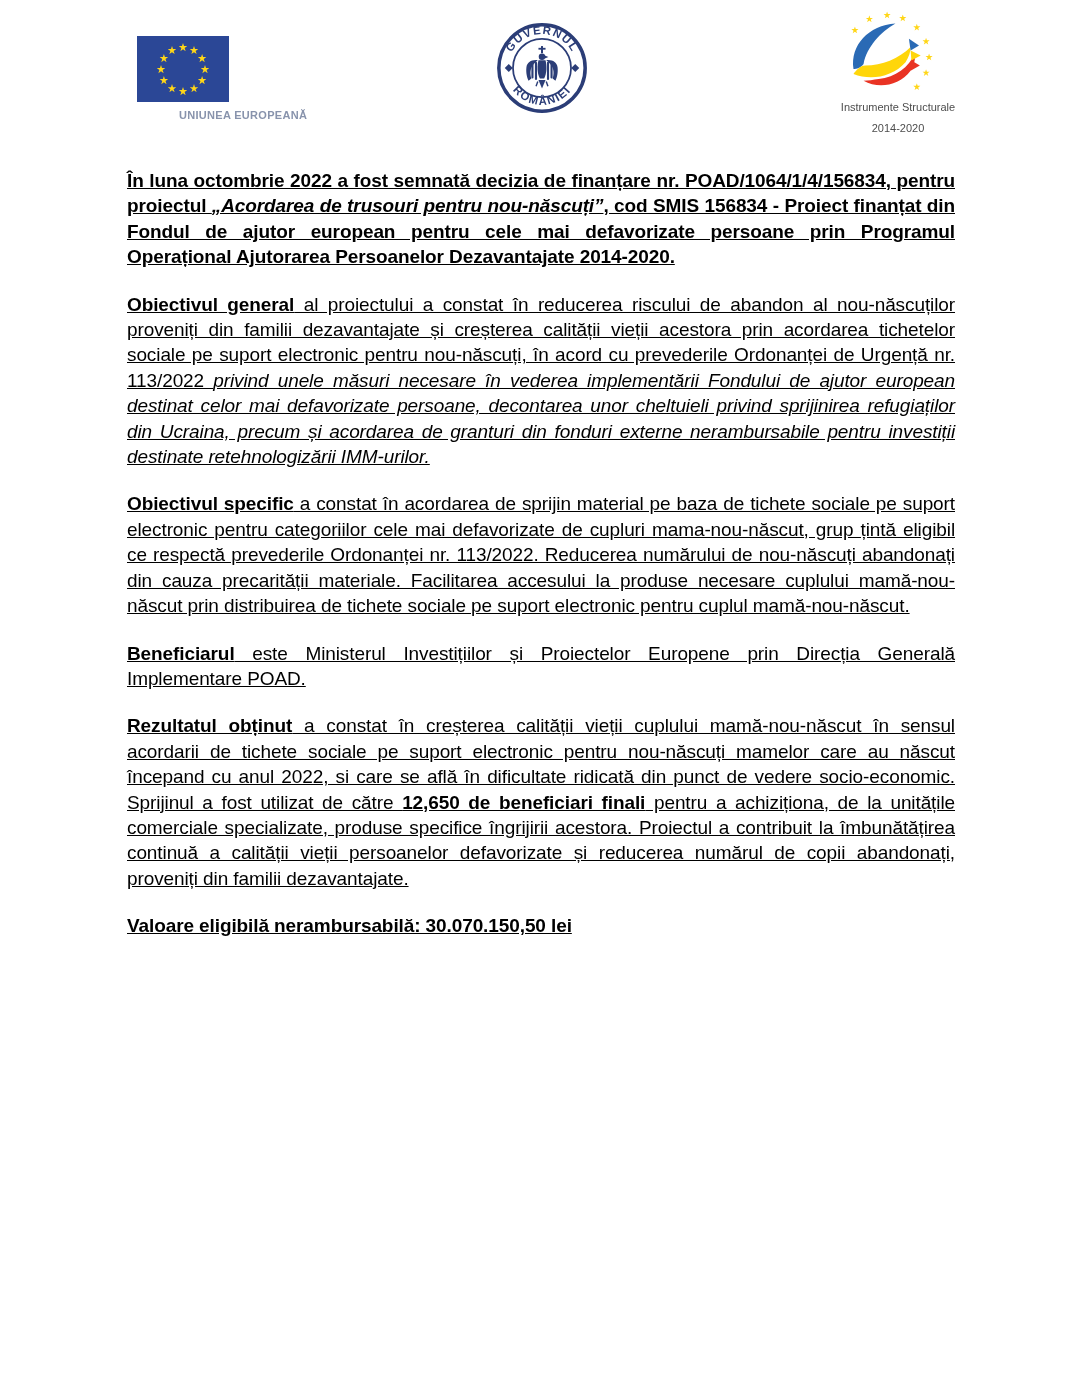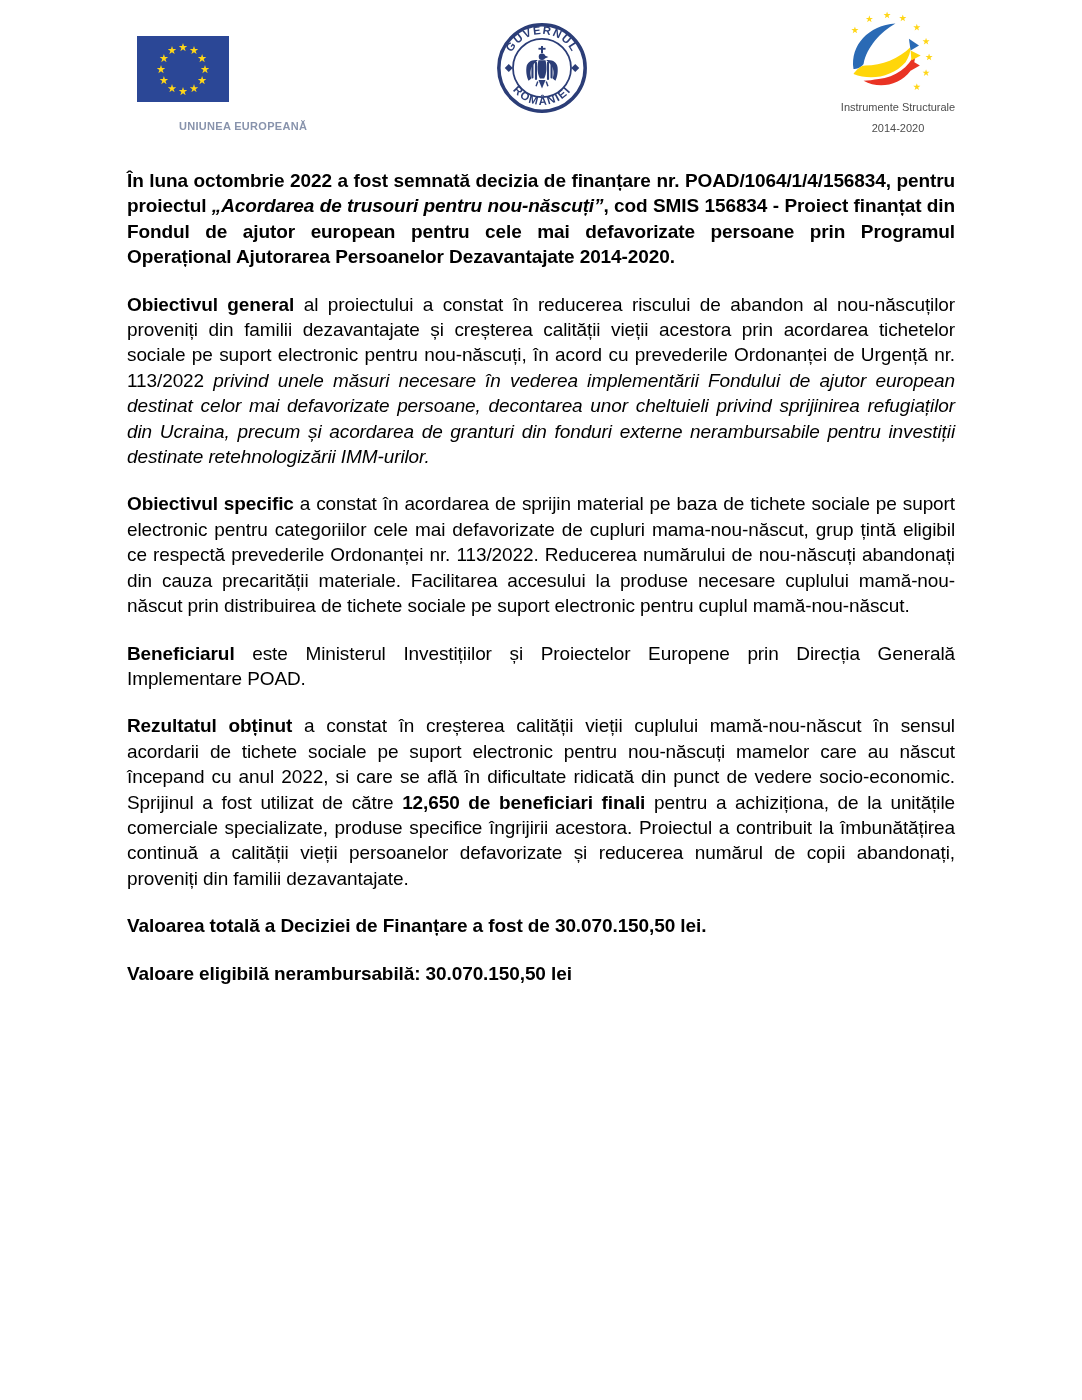--- a/index.html
+++ b/index.html
@@ -12,21 +12,21 @@
     color:#000;
     overflow:hidden;
   }
   
   .logo-header{position:relative;height:130px;}
   .logo-block{position:absolute;text-align:center;}
   .logo-eu{left:135px;top:36px;width:96px;}
   .logo-gov{left:496px;top:22px;width:92px;}
   .logo-struct{left:835px;top:10px;width:126px;}
   .logo-caption{
-    margin-top:14px;
+    margin-top:3px;
     font-size:11px;
     font-weight:700;
     letter-spacing:.3px;
     color:#8893ac;
     white-space:nowrap;
     padding-left:44px;
   }
   .struct-caption{
     margin-top:1px;
     font-size:11px;
@@ -54,20 +54,21 @@
   .doc-body{
     margin:38px 127px 0 127px;
     font-size:19px;
     line-height:25.4px;
     letter-spacing:-0.1px;
   }
   .para{
     margin:0 0 22px 0;
     text-align:justify;
     text-justify:inter-word;
+    text-decoration:underline;
   }
   .seg-bold{font-weight:700;}
   .seg-bold-italic{font-weight:700;font-style:italic;}
   .seg-italic{font-style:italic;}
   .seg-regular{font-weight:400;}
 </style>
 </head>
 <body>
 
 <div class="page">
@@ -159,17 +160,16 @@
   </div>
 
 
 
   <div class="doc-body">
       <p class="para"><span class="seg-bold">În luna octombrie 2022 a fost semnată decizia de finanțare nr. POAD/1064/1/4/156834, pentru proiectul </span><span class="seg-bold-italic">„Acordarea de trusouri pentru nou-născuți”</span><span class="seg-bold">, cod SMIS 156834 - Proiect finanțat din Fondul de ajutor european pentru cele mai defavorizate persoane prin Programul Operațional Ajutorarea Persoanelor Dezavantajate 2014-2020.</span></p>
       <p class="para"><span class="seg-bold">Obiectivul general</span><span class="seg-regular"> al proiectului a constat în reducerea riscului de abandon al nou-născuților proveniți din familii dezavantajate și creșterea calității vieții acestora prin acordarea tichetelor sociale pe suport electronic pentru nou-născuți, în acord cu prevederile Ordonanței de Urgență nr. 113/2022 </span><span class="seg-italic">privind unele măsuri necesare în vederea implementării Fondului de ajutor european destinat celor mai defavorizate persoane, decontarea unor cheltuieli privind sprijinirea refugiaților din Ucraina, precum și acordarea de granturi din fonduri externe nerambursabile pentru investiții destinate retehnologizării IMM-urilor.</span></p>
       <p class="para"><span class="seg-bold">Obiectivul specific</span><span class="seg-regular"> a constat în acordarea de sprijin material pe baza de tichete sociale pe suport electronic pentru categoriilor cele mai defavorizate de cupluri mama-nou-născut, grup țintă eligibil ce respectă prevederile Ordonanței nr. 113/2022. Reducerea numărului de nou-născuți abandonați din cauza precarității materiale. Facilitarea accesului la produse necesare cuplului mamă-nou-născut prin distribuirea de tichete sociale pe suport electronic pentru cuplul mamă-nou-născut.</span></p>
       <p class="para"><span class="seg-bold">Beneficiarul</span><span class="seg-regular"> este Ministerul Investițiilor și Proiectelor Europene prin Direcția Generală Implementare POAD.</span></p>
       <p class="para"><span class="seg-bold">Rezultatul obținut</span><span class="seg-regular"> a constat în creșterea calității vieții cuplului mamă-nou-născut în sensul acordarii de tichete sociale pe suport electronic pentru nou-născuți mamelor care au născut începand cu anul 2022, si care se află în dificultate ridicată din punct de vedere socio-economic. Sprijinul a fost utilizat de către </span><span class="seg-bold">12,650 de beneficiari finali</span><span class="seg-regular"> pentru a achiziționa, de la unitățile comerciale specializate, produse specifice îngrijirii acestora. Proiectul a contribuit la îmbunătățirea continuă a calității vieții persoanelor defavorizate și reducerea numărul de copii abandonați, proveniți din familii dezavantajate.</span></p>
-      <p class="para"><span class="seg-bold">Valoarea totală a Deciziei de Finanțare a fost de 30.070.150,50 lei.</span></p>
       <p class="para"><span class="seg-bold">Valoare eligibilă nerambursabilă: 30.070.150,50 lei</span></p>
     </div>
 
 </div>
 
 </body></html>

